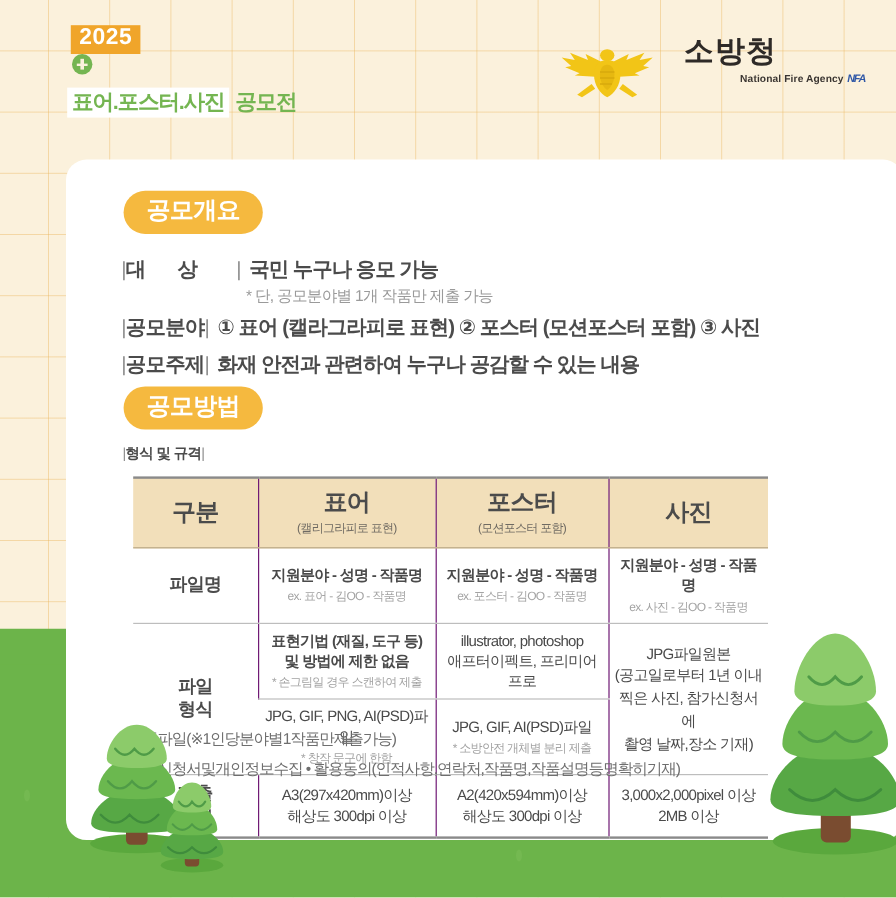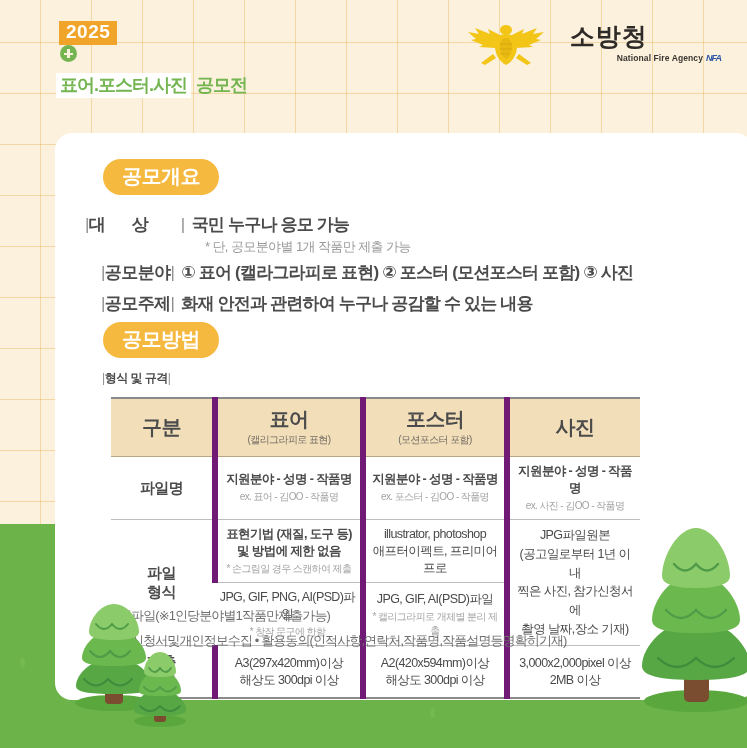--- a/index.html
+++ b/index.html
@@ -64,21 +64,21 @@
 
   #title-line2{
     position:absolute; left:56px; top:74px;
     font-size:18px; font-weight:bold; color:#74b551;
     letter-spacing:-1px; line-height:1.25; white-space:nowrap;
   }
   #title-hl{ background:#ffffff; padding:2px 4px 3px 4px; }
   #title-tail{ margin-left:5px; }
 
   
-  #logo{ position:absolute; right:26px; top:15px; display:flex; align-items:center; gap:26px; }
+  #logo{ position:absolute; right:26px; top:31px; display:flex; align-items:flex-start; gap:26px; }
   #emblem{ width:76px; height:56px; }
   #logo-text{ display:flex; flex-direction:column; align-items:flex-start; line-height:1; }
   #logo-kr{ font-size:25px; font-weight:bold; color:#2e2a27; letter-spacing:1px; }
   #logo-en{ font-size:8.5px; font-weight:bold; color:#3a3531; letter-spacing:.1px; margin-top:5px; display:flex; align-items:center; gap:3px;padding-left:47px;}
   #logo-en-mark{ color:#2f57a6; font-style:italic; font-weight:bold; font-size:9px; letter-spacing:-1px;}
 
   
   #card{
     position:absolute; left:55px; top:133px; width:698px; height:567px;
     background:#ffffff; border-radius:17px;
@@ -97,21 +97,21 @@
   .info-row{ position:absolute; display:flex; align-items:baseline; }
   .info-label{
     font-size:17px; font-weight:bold; color:#4b4b4b;
     letter-spacing:-.6px; white-space:nowrap;
   }
   .info-label .bar{ color:#8e8e8e; font-weight:normal; }
   .info-value{
     font-size:17px; font-weight:bold; color:#4b4b4b;
     letter-spacing:-.8px; white-space:nowrap; margin-left:7px;
   }
-  #row-target { left:30px; top:80px;justify-content:flex-end; }
+  #row-target { left:46px; top:80px;justify-content:flex-end; }
   #label-target-inner{ display:inline-block; width:92px; }
   #label-target-inner .wide{ letter-spacing:26px; }
   #note-target{
     position:absolute; left:150px; top:105px;
     font-size:13px; color:#9a9a9a; letter-spacing:-.6px; white-space:nowrap;
   }
   #row-field  { left:46px; top:128px; }
   #row-theme  { left:46px; top:159px; }
 
   
@@ -125,21 +125,21 @@
   #spec-table{
     position:absolute; left:56px; top:264px; width:529px;
     border-collapse:collapse; table-layout:fixed;
   }
   #spec-table col.c1{ width:104px; }
   #spec-table col.c2{ width:148px; }
   #spec-table col.c3{ width:144px; }
   #spec-table col.c4{ width:133px; }
 
   #spec-table th,#spec-table td{
-    border-left:6px solid #701a75;
+    border-left:1px solid #701a75;
     border-bottom:1px solid #bdbdbd;
     text-align:center; vertical-align:middle;
     color:#4b4b4b; letter-spacing:-.6px;
     padding:6px 4px;
   }
   #spec-table th:first-child,#spec-table td:first-child{ border-left:none; }
   #spec-table thead th{
     background:#f2dfba;
     border-top:2px solid #8a8a8a;
     border-bottom:1px solid #b9a784;
@@ -318,21 +318,21 @@
         </td>
       </tr>
 
       <tr>
         <td>
           <span class="cell-main normal">JPG, GIF, PNG, AI(PSD)파일</span>
           <span class="cell-sub">* 창작 문구에 한함</span>
         </td>
         <td>
           <span class="cell-main normal">JPG, GIF, AI(PSD)파일</span>
-          <span class="cell-sub">* 캘리그라피로 개체별 분리 제출</span>
+          <span class="cell-sub">* 소방안전 개체별 분리 제출</span>
         </td>
       </tr>
 
       <tr>
         <td class="rowhead">
           <span>제출</span><br>
           <span>규격</span>
         </td>
         <td>
           <span class="cell-main normal">A3(297x420mm)이상</span>

